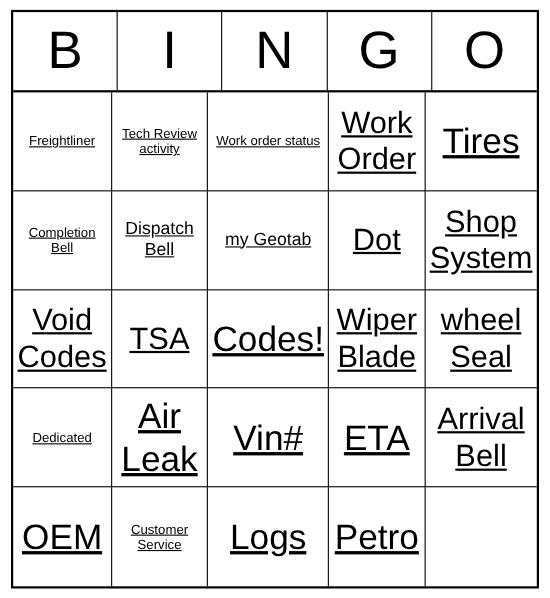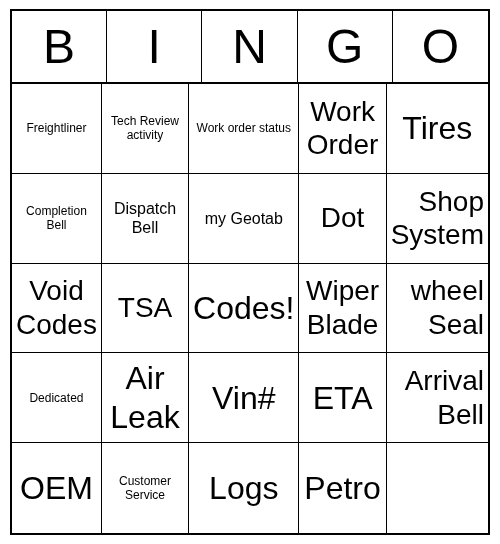--- a/index.html
+++ b/index.html
@@ -26,33 +26,34 @@
       font-size: 48px;
       font-weight: normal;
       padding: 8px 0;
       border-right: 1px solid #000;
     }
     .bingo-header-cell:last-child { border-right: none; }
     .bingo-grid {
       display: grid;
       grid-template-columns: repeat(5, 1fr);
       grid-template-rows: repeat(5, 1fr);
+      text-decoration: underline;
     }
     .bingo-cell {
       border-right: 1px solid #000;
       border-bottom: 1px solid #000;
       display: flex;
       align-items: center;
       justify-content: center;
       text-align: center;
       min-height: 88px;
       padding: 6px 4px;
       line-height: 1.2;
     }
-    .bingo-cell:nth-child(5n) { border-right: none; text-align: right; }
+    .bingo-cell:nth-child(5n) { border-right: none; }
     .bingo-grid .bingo-cell:nth-child(n+21) { border-bottom: none; }
     .bingo-cell .cell-text {
       display: block;
     }
     .size-small { font-size: 12px; }
     .size-medium { font-size: 16px; }
     .size-large { font-size: 28px; }
     .size-xlarge { font-size: 32px; }
     .size-xxlarge { font-size: 28px; }
   </style>

